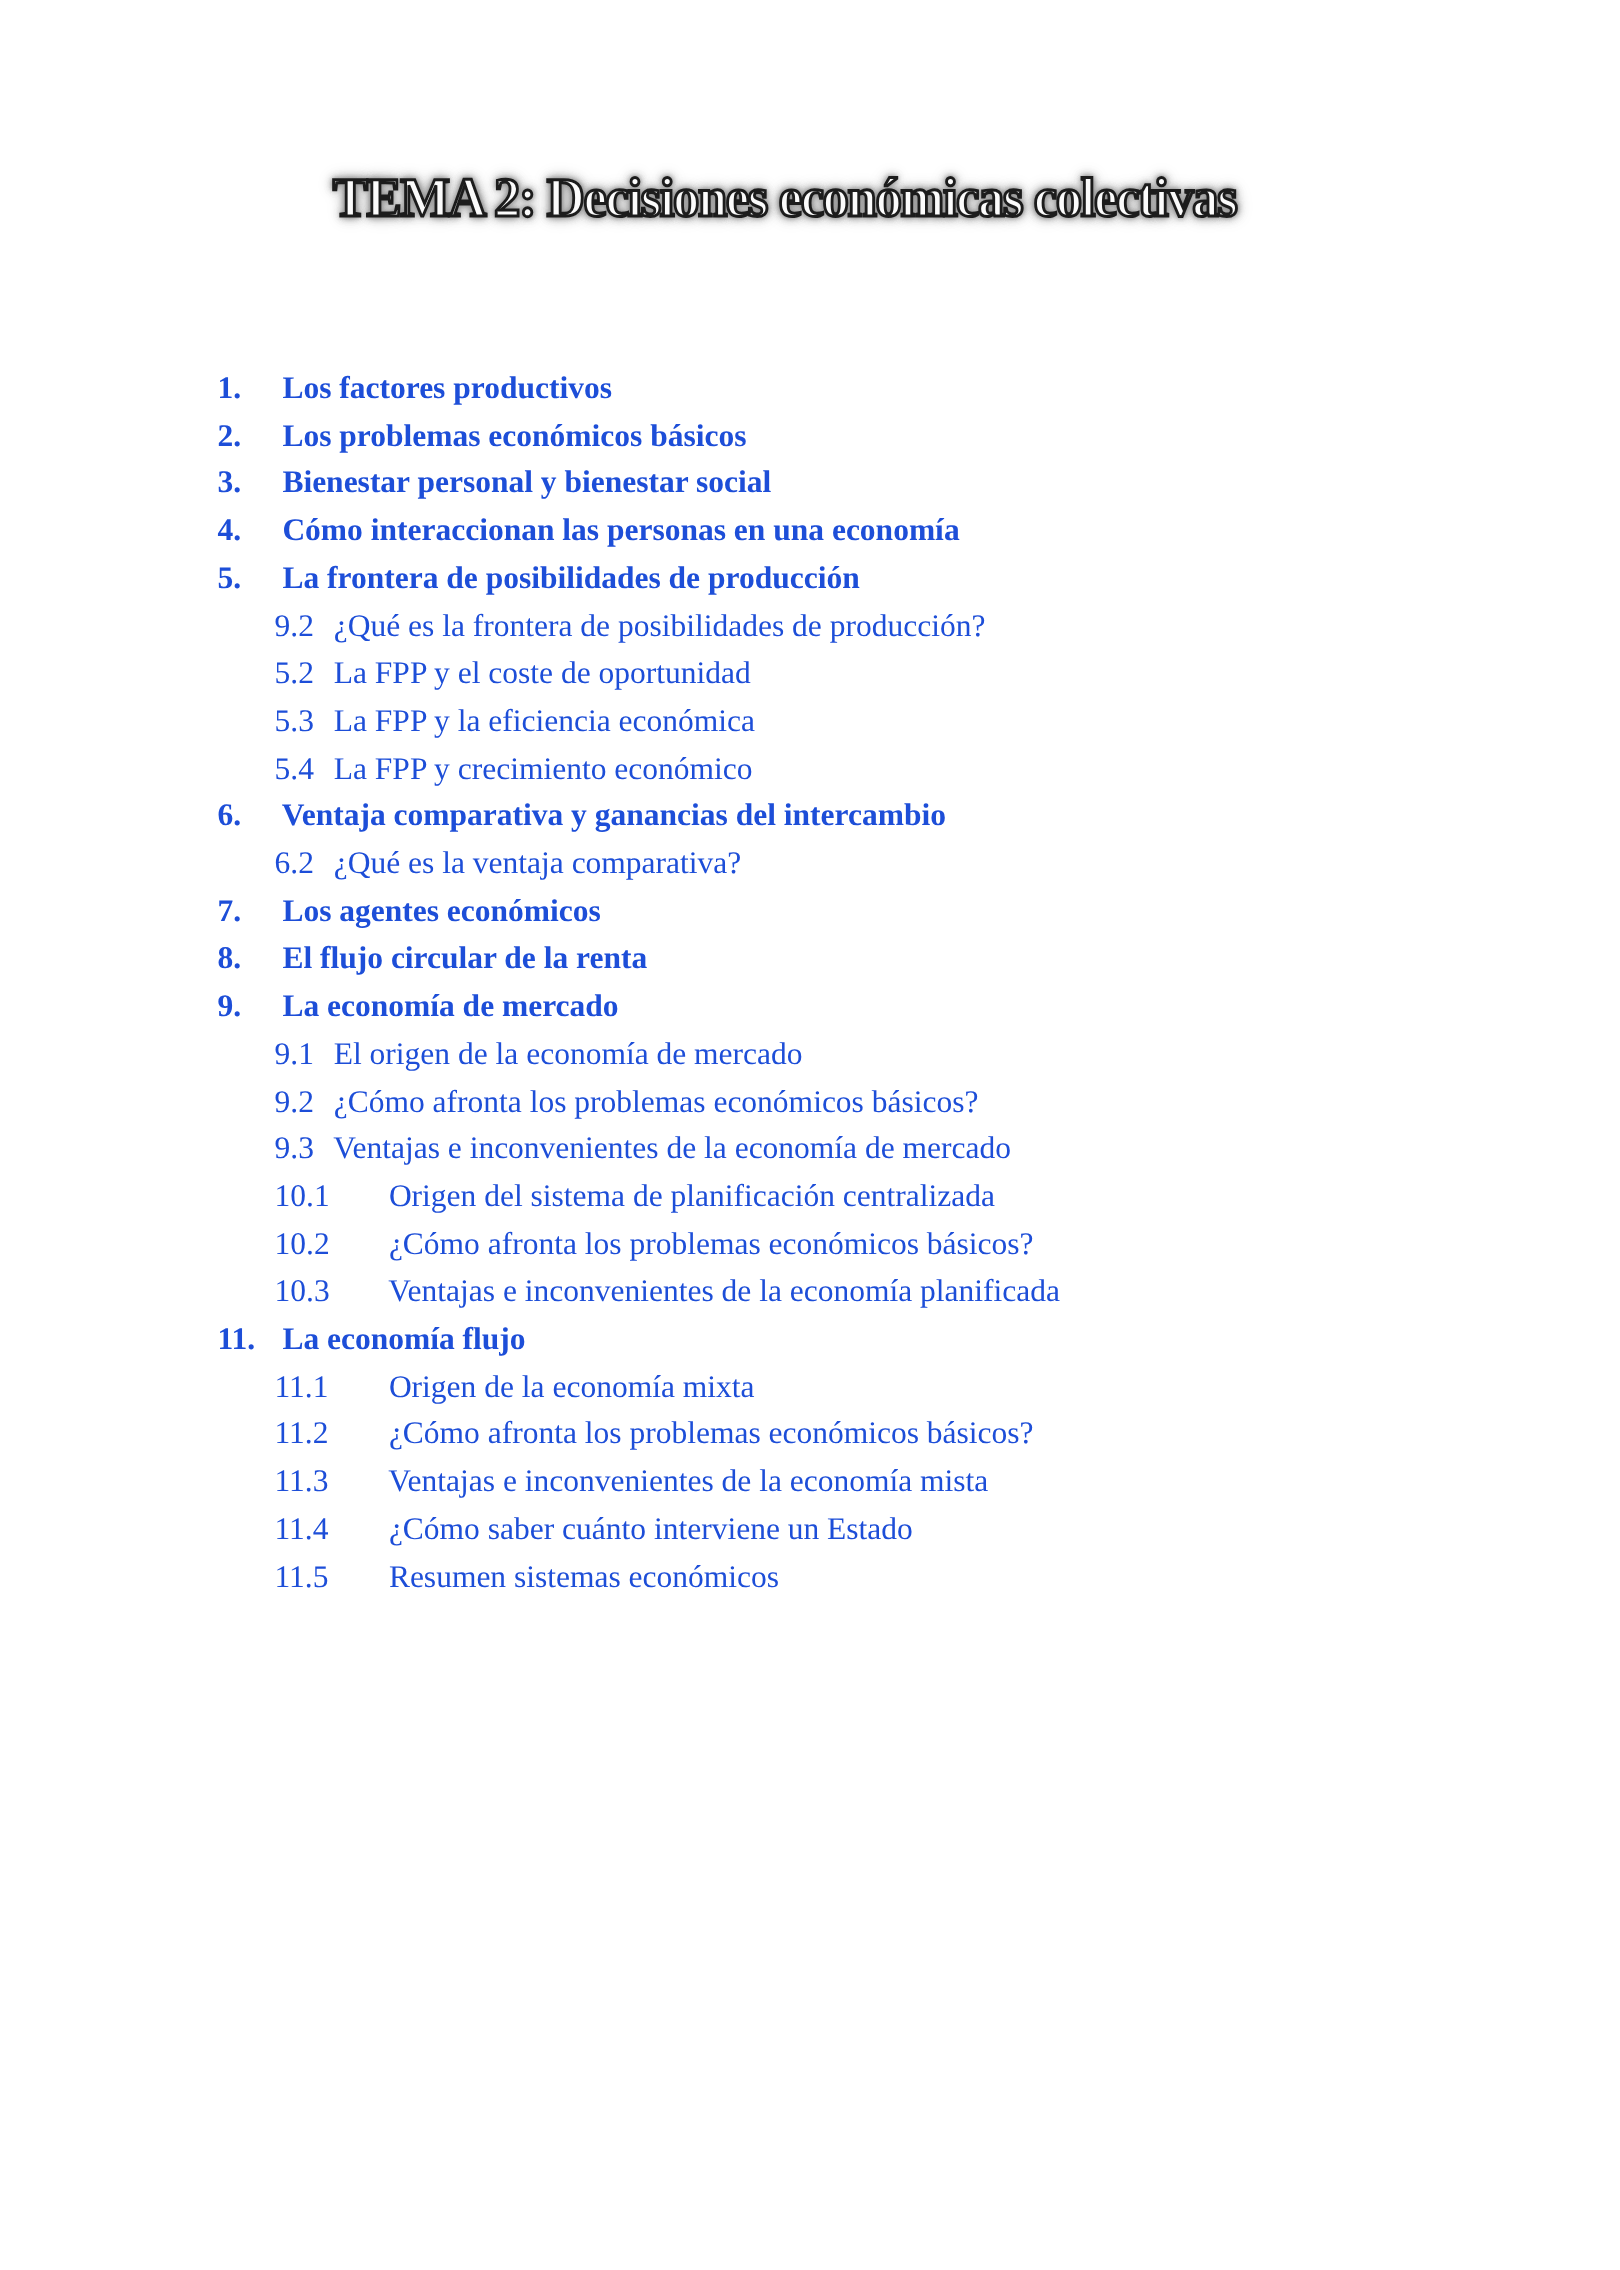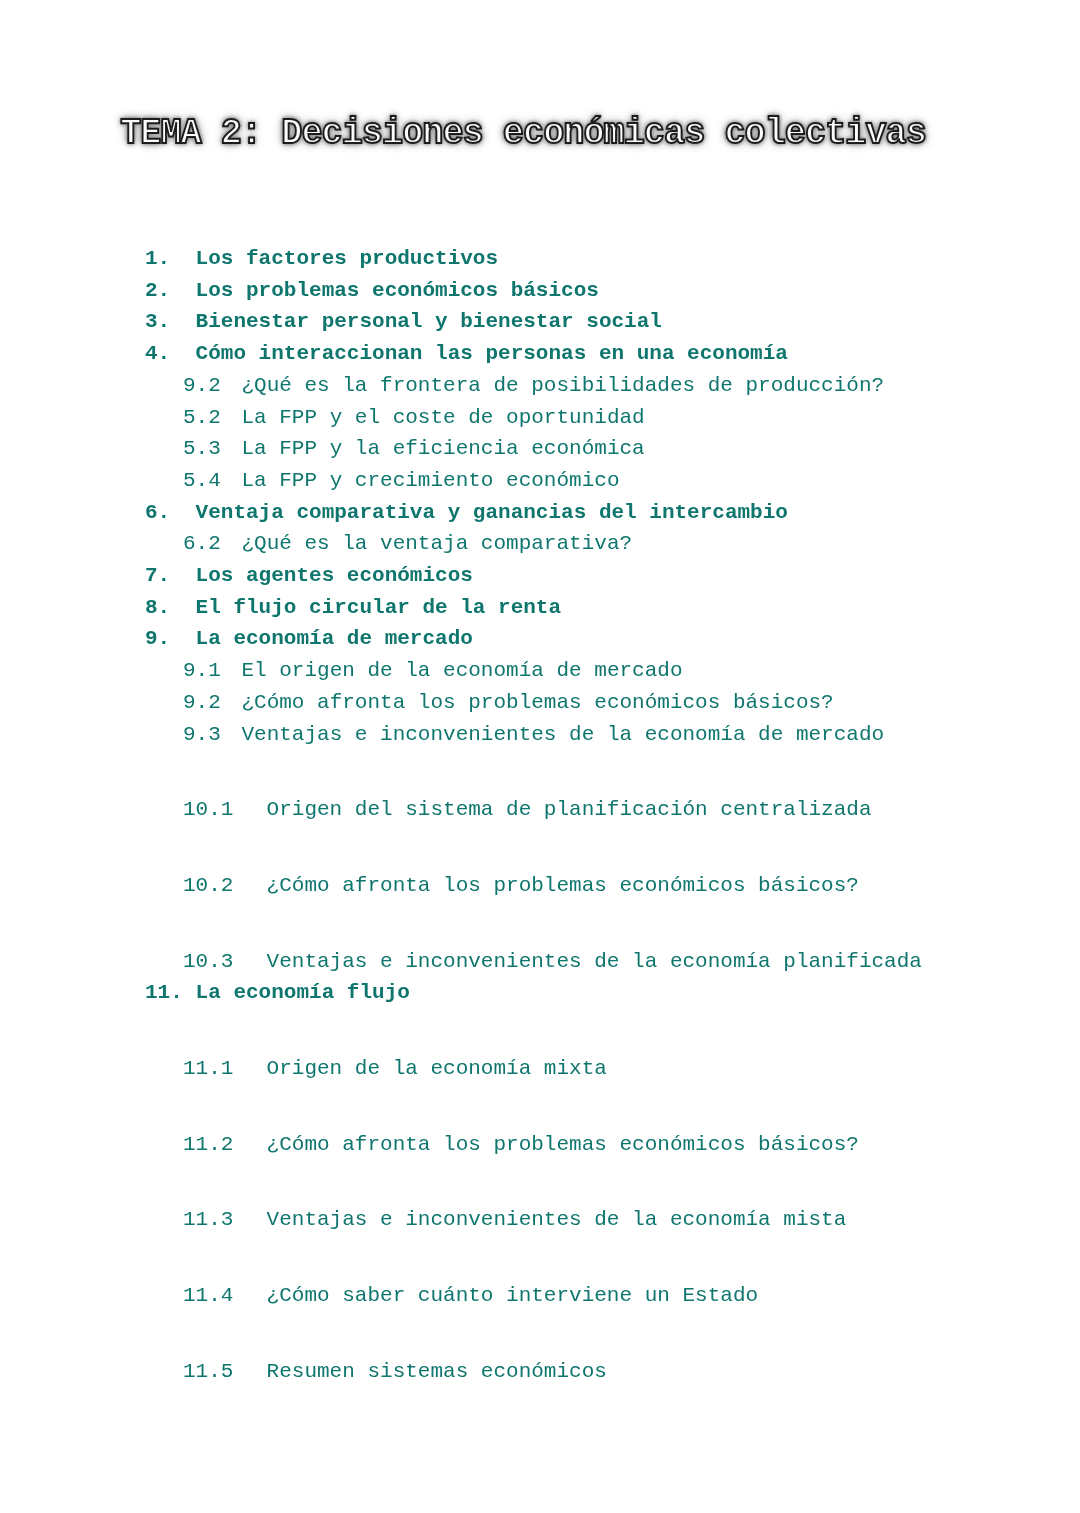--- a/index.html
+++ b/index.html
@@ -6,21 +6,21 @@
     margin: 0;
     padding: 0;
     background: #ffffff;
   }
   .page {
     position: relative;
     width: 1046px;
     height: 1513px;
     background: #ffffff;
     overflow: hidden;
-    font-family: Liberation Mono, monospace;
+    font-family: Liberation Serif, serif;
   }
   
   .title {
     position: absolute;
     top: 101px;
     left: 0;
     width: 100%;
     margin: 0;
     text-align: center;
     font-size: 37px;
@@ -39,32 +39,32 @@
     transform: scaleX(0.95);
     transform-origin: 50% 50%;
     white-space: nowrap;
   }
   .toc {
     position: absolute;
     left: 145px;
     top: 243px;
     font-size: 21px;
     line-height: 31.7px;
-    color: #0f766e;
+    color: #1d4ed8;
   }
   .item { white-space: nowrap; }
   .item .num { display: inline-block; }
   
   .item.main { font-weight: bold; }
   .item.main .num { width: 38px; }
   
   .item.sub { padding-left: 38px; }
   .item.sub .num { margin-right: 8px; }
   
-  .item.subtab { padding-left: 38px; margin-top: 44px; }
+  .item.subtab { padding-left: 38px; }
   .item.subtab .num { width: 71px; }
 </style>
 </head>
 <body>
 
 <div class="page">
   <h1 class="title">TEMA 2: Decisiones económicas colectivas</h1>
   <div class="toc">
   <div class="item main">
     <span class="num">1.</span>
@@ -79,20 +79,24 @@
   <div class="item main">
     <span class="num">3.</span>
     <span class="txt">Bienestar personal y bienestar social</span>
   </div>
 
   <div class="item main">
     <span class="num">4.</span>
     <span class="txt">Cómo interaccionan las personas en una economía</span>
   </div>
 
+  <div class="item main">
+    <span class="num">5.</span>
+    <span class="txt">La frontera de posibilidades de producción</span>
+  </div>
 
   <div class="item sub">
     <span class="num">9.2</span>
     <span class="txt">¿Qué es la frontera de posibilidades de producción?</span>
   </div>
 
   <div class="item sub">
     <span class="num">5.2</span>
     <span class="txt">La FPP y el coste de oportunidad</span>
   </div>

